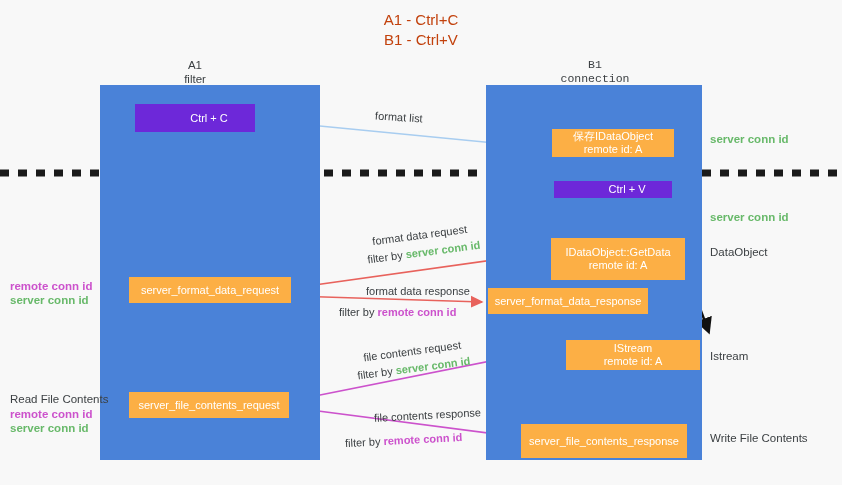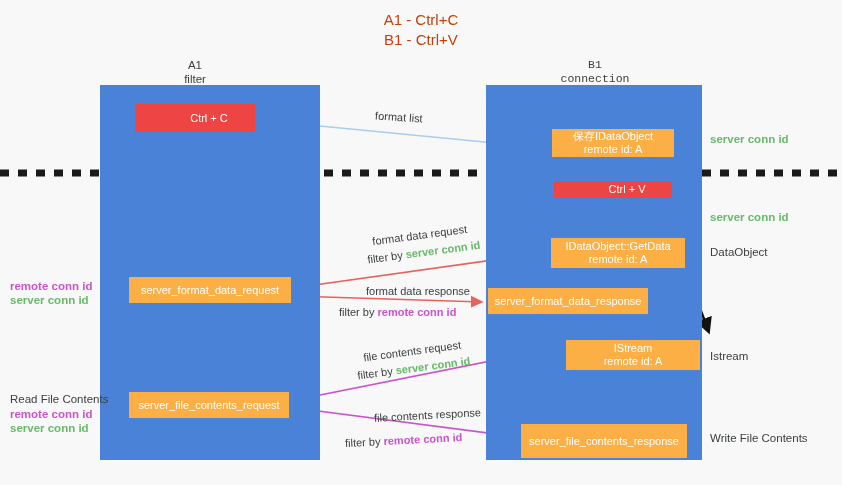--- a/index.html
+++ b/index.html
@@ -54,21 +54,21 @@
     justify-content: center;
     text-align: center;
     color: #ffffff;
     font-size: 11px;
     line-height: 13px;
     white-space: pre-line;
     box-sizing: border-box;
     z-index: 4;
   }
   .box.orange { background: #fcaf45; }
-  .box.green { background: #ef4444; padding-left: 28px; }
+  .box.green { background: #6d28d9; padding-left: 28px; }
   .side-label {
     position: absolute;
     font-size: 11.5px;
     line-height: 14px;
     color: #3c4043;
     white-space: pre-line;
     z-index: 6;
   }
   .side-label.green { color: #68b96a; font-weight: bold; }
   .edge-label {
@@ -133,21 +133,21 @@
     <line x1="295" y1="408" x2="519" y2="437" stroke="#cc52cc" stroke-width="1.6" marker-end="url(#ah-magenta)"></line>
   </svg>
 
   <div class="box green" style="left:135px; top:104px; width:120px; height:28px;">Ctrl + C</div>
 
   <div class="box orange" style="left:552px; top:129px; width:122px; height:28px;">保存IDataObject
 remote id: A</div>
 
   <div class="box green" style="left:554px; top:181px; width:118px; height:17px;">Ctrl + V</div>
 
-  <div class="box orange" style="left:551px; top:238px; width:134px; height:30px;">IDataObject::GetData
+  <div class="box orange" style="left:551px; top:238px; width:134px; height:42px;">IDataObject::GetData
 remote id: A</div>
 
   <div class="box orange" style="left:129px; top:277px; width:162px; height:26px;">server_format_data_request</div>
 
   <div class="box orange" style="left:488px; top:288px; width:160px; height:26px;">server_format_data_response</div>
 
   <div class="box orange" style="left:566px; top:340px; width:134px; height:30px;">IStream
 remote id: A</div>
 
   <div class="box orange" style="left:129px; top:392px; width:160px; height:26px;">server_file_contents_request</div>

